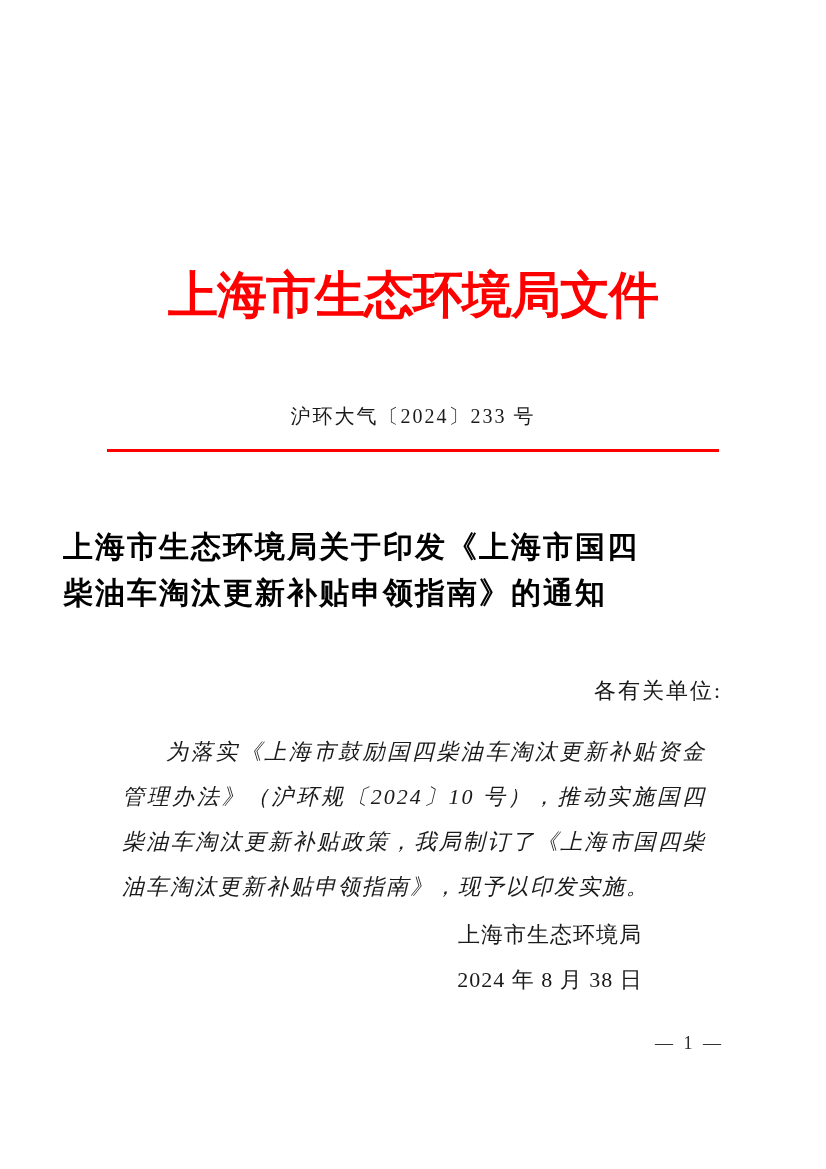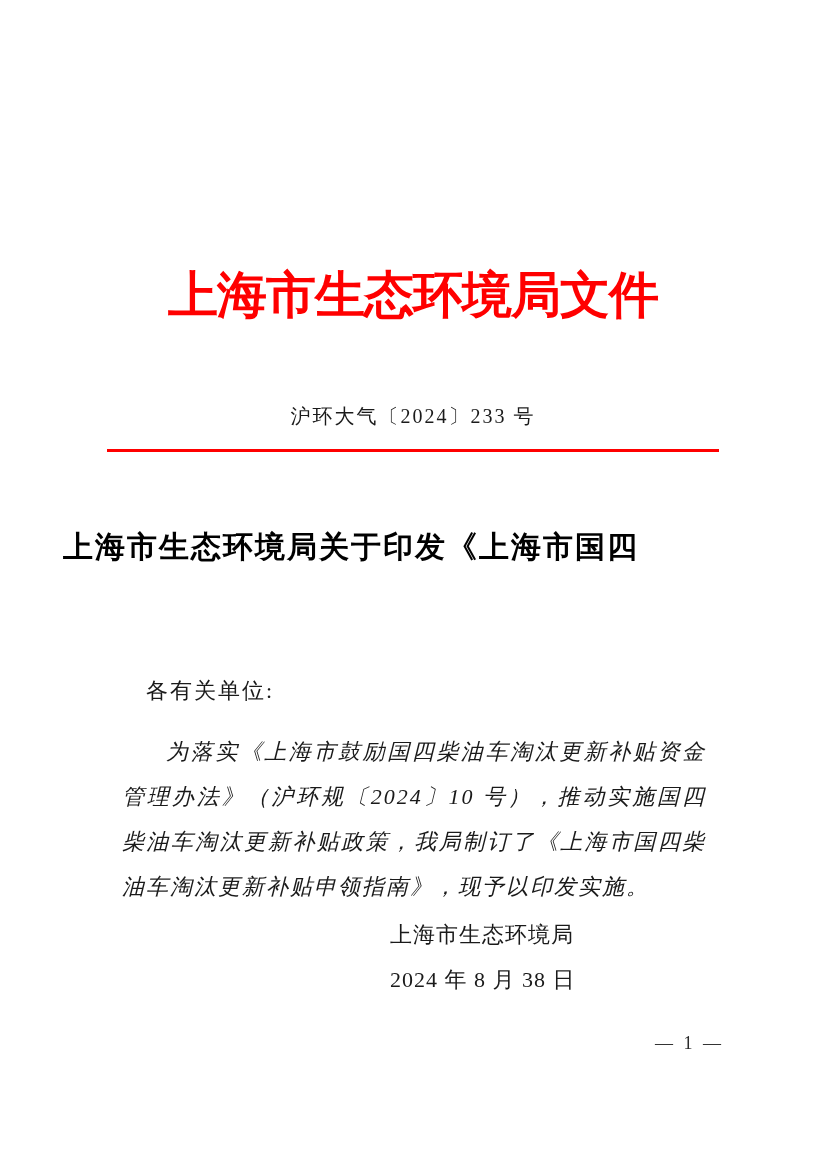--- a/index.html
+++ b/index.html
@@ -63,35 +63,35 @@
     position: absolute;
     top: 668px;
     left: 106px;
     width: 616px;
     font-size: 22px;
     line-height: 45px;
     letter-spacing: 2px;
     color: #1a1a1a;
   }
   .salutation {
-    text-align: left;
+    text-align: right;
     margin-left: 40px;
   }
   .paragraph {
     margin: 16px;
     text-indent: 2em;
     text-align: justify;
     font-style: italic;
   }
   .signature-block {
     position: absolute;
     top: 912px;
     left: 390px;
     width: 320px;
-    text-align: left;
+    text-align: center;
     font-size: 22px;
     line-height: 45px;
     letter-spacing: 1px;
     color: #1a1a1a;
   }
   .page-number {
     position: absolute;
     top: 1033px;
     right: 102px;
     font-size: 18px;
@@ -106,20 +106,21 @@
 <div class="page">
 
   <div class="agency-banner">上海市生态环境局文件</div>
 
   <div class="doc-number">沪环大气〔2024〕233 号</div>
 
   <div class="red-rule"></div>
 
   <div class="doc-title">
     <div>上海市生态环境局关于印发《上海市国四</div>
+    <div>柴油车淘汰更新补贴申领指南》的通知</div>
   </div>
 
   <div class="body-text">
     <div class="salutation">各有关单位:</div>
     <p class="paragraph">为落实《上海市鼓励国四柴油车淘汰更新补贴资金管理办法》（沪环规〔2024〕10 号），推动实施国四柴油车淘汰更新补贴政策，我局制订了《上海市国四柴油车淘汰更新补贴申领指南》，现予以印发实施。</p>
   </div>
 
   <div class="signature-block">
     <div>上海市生态环境局</div>
     <div>2024 年 8 月 38 日</div>

